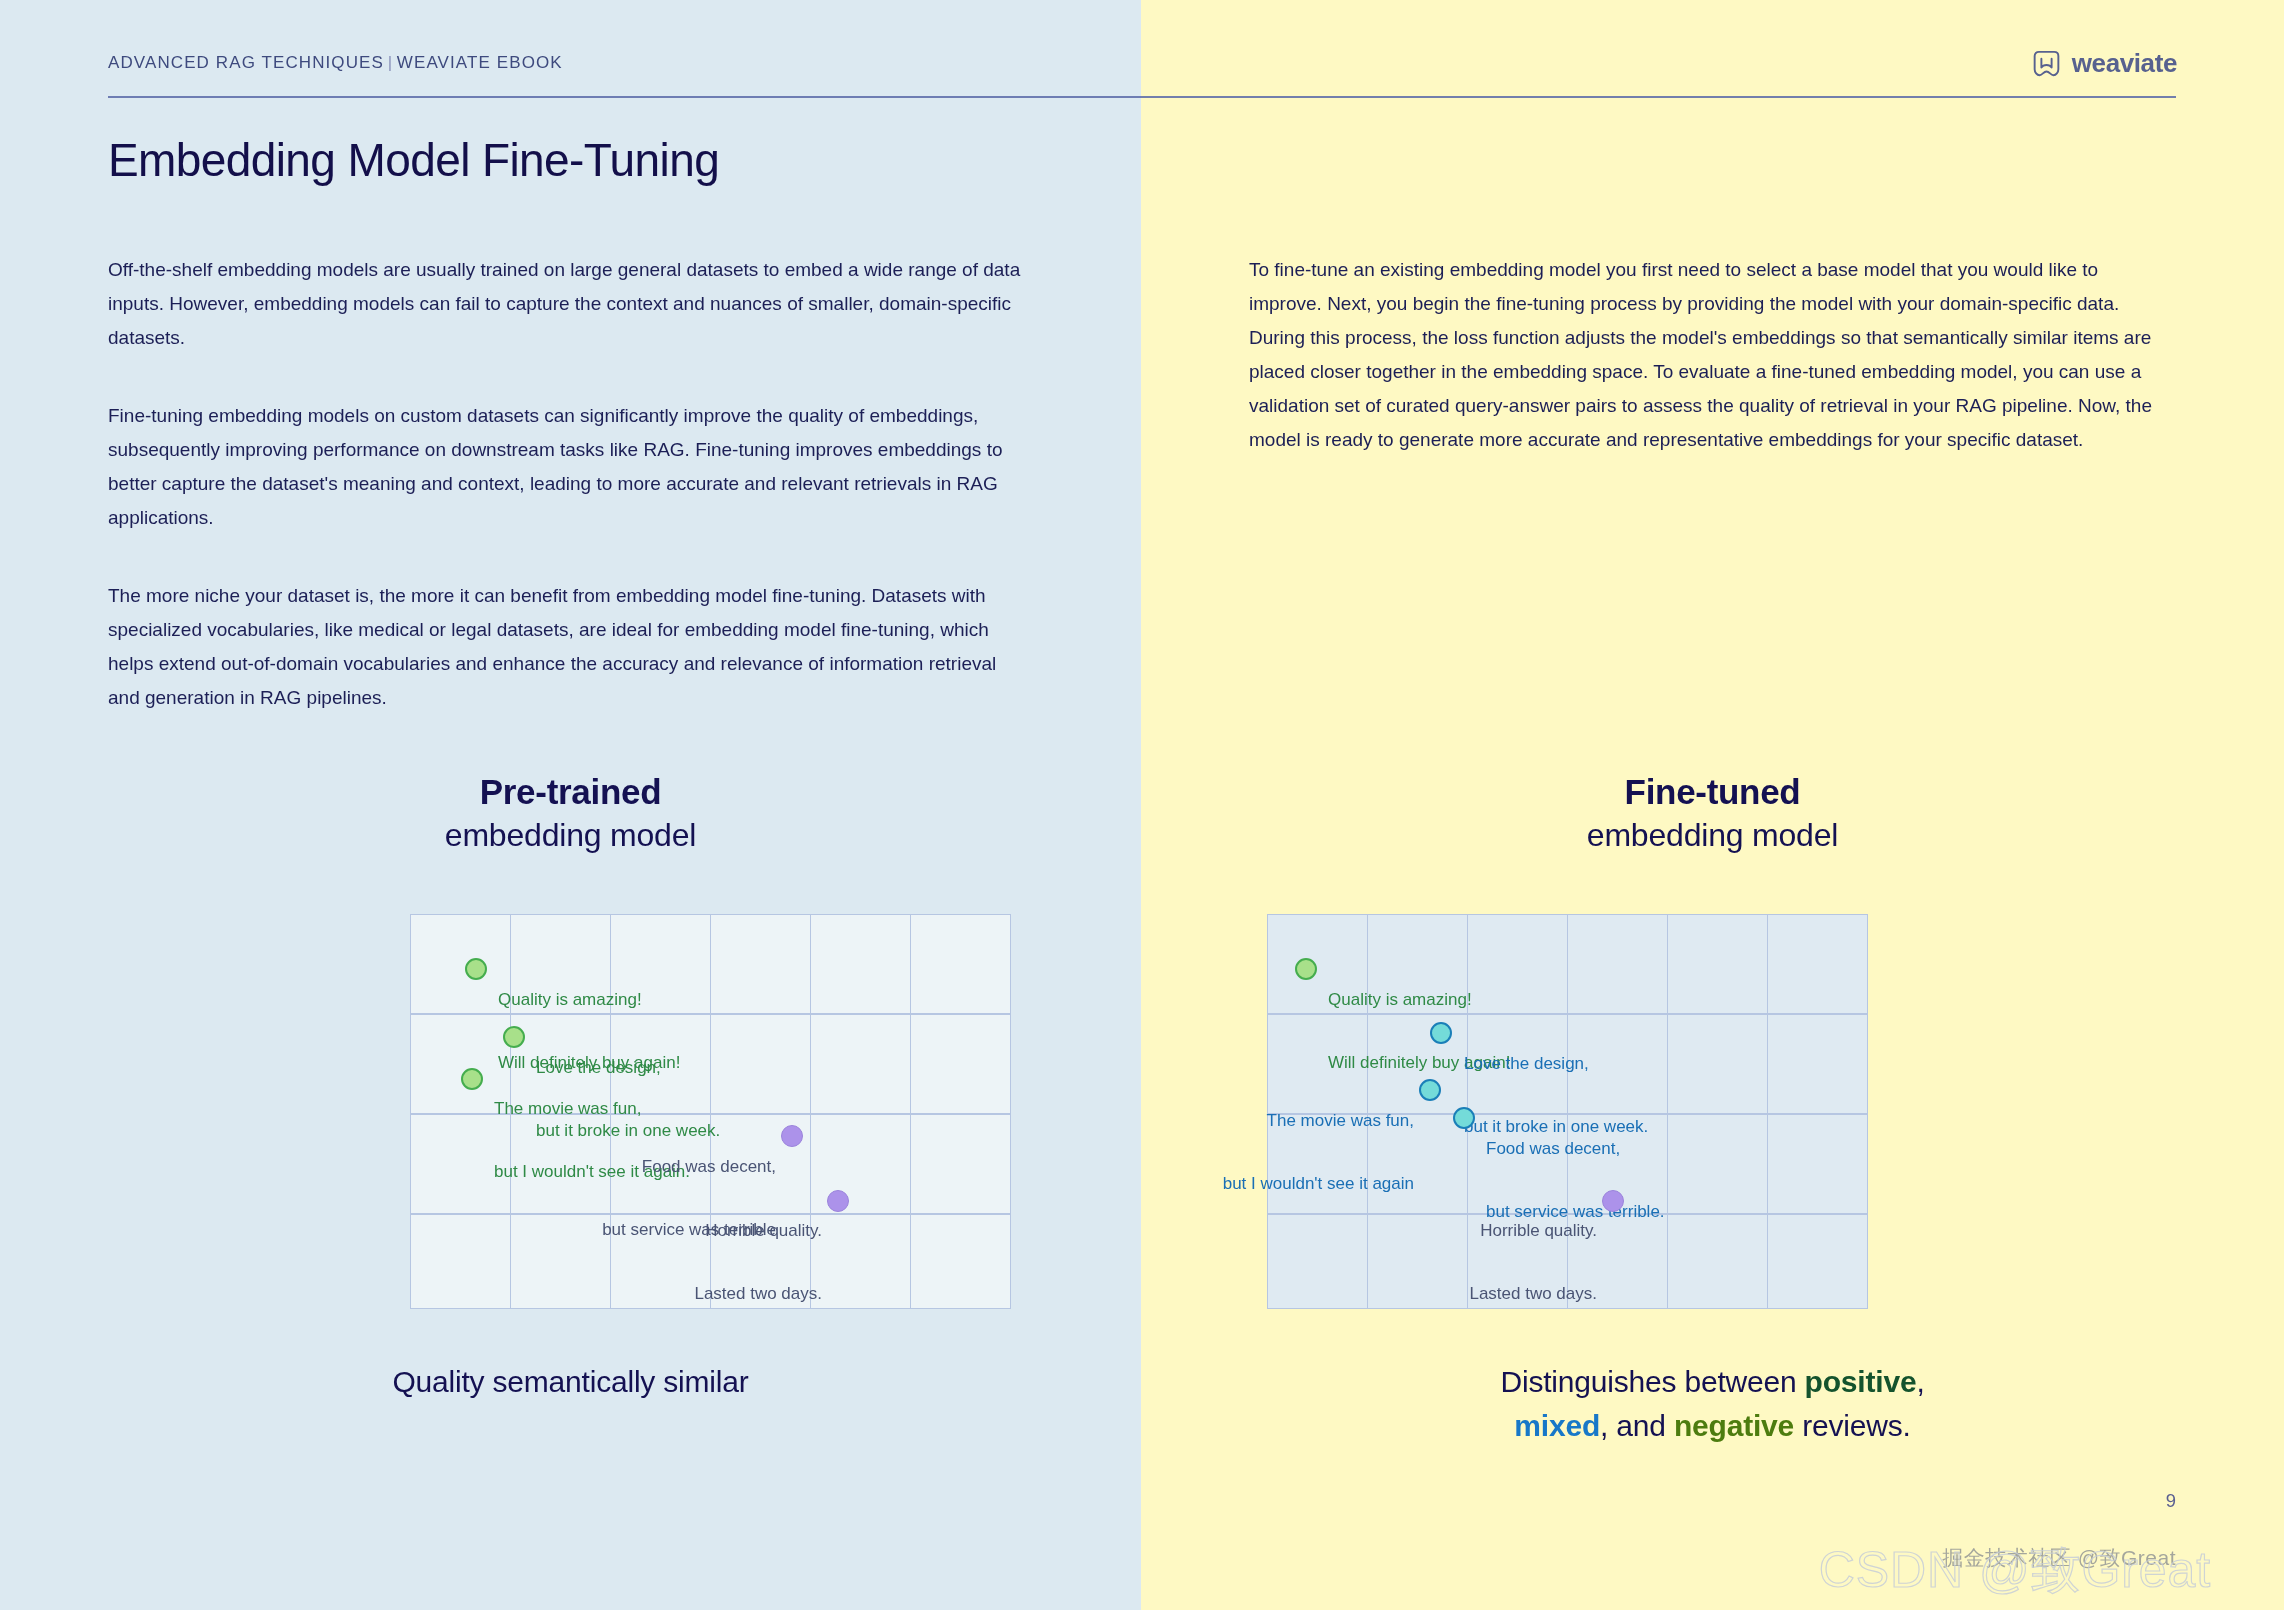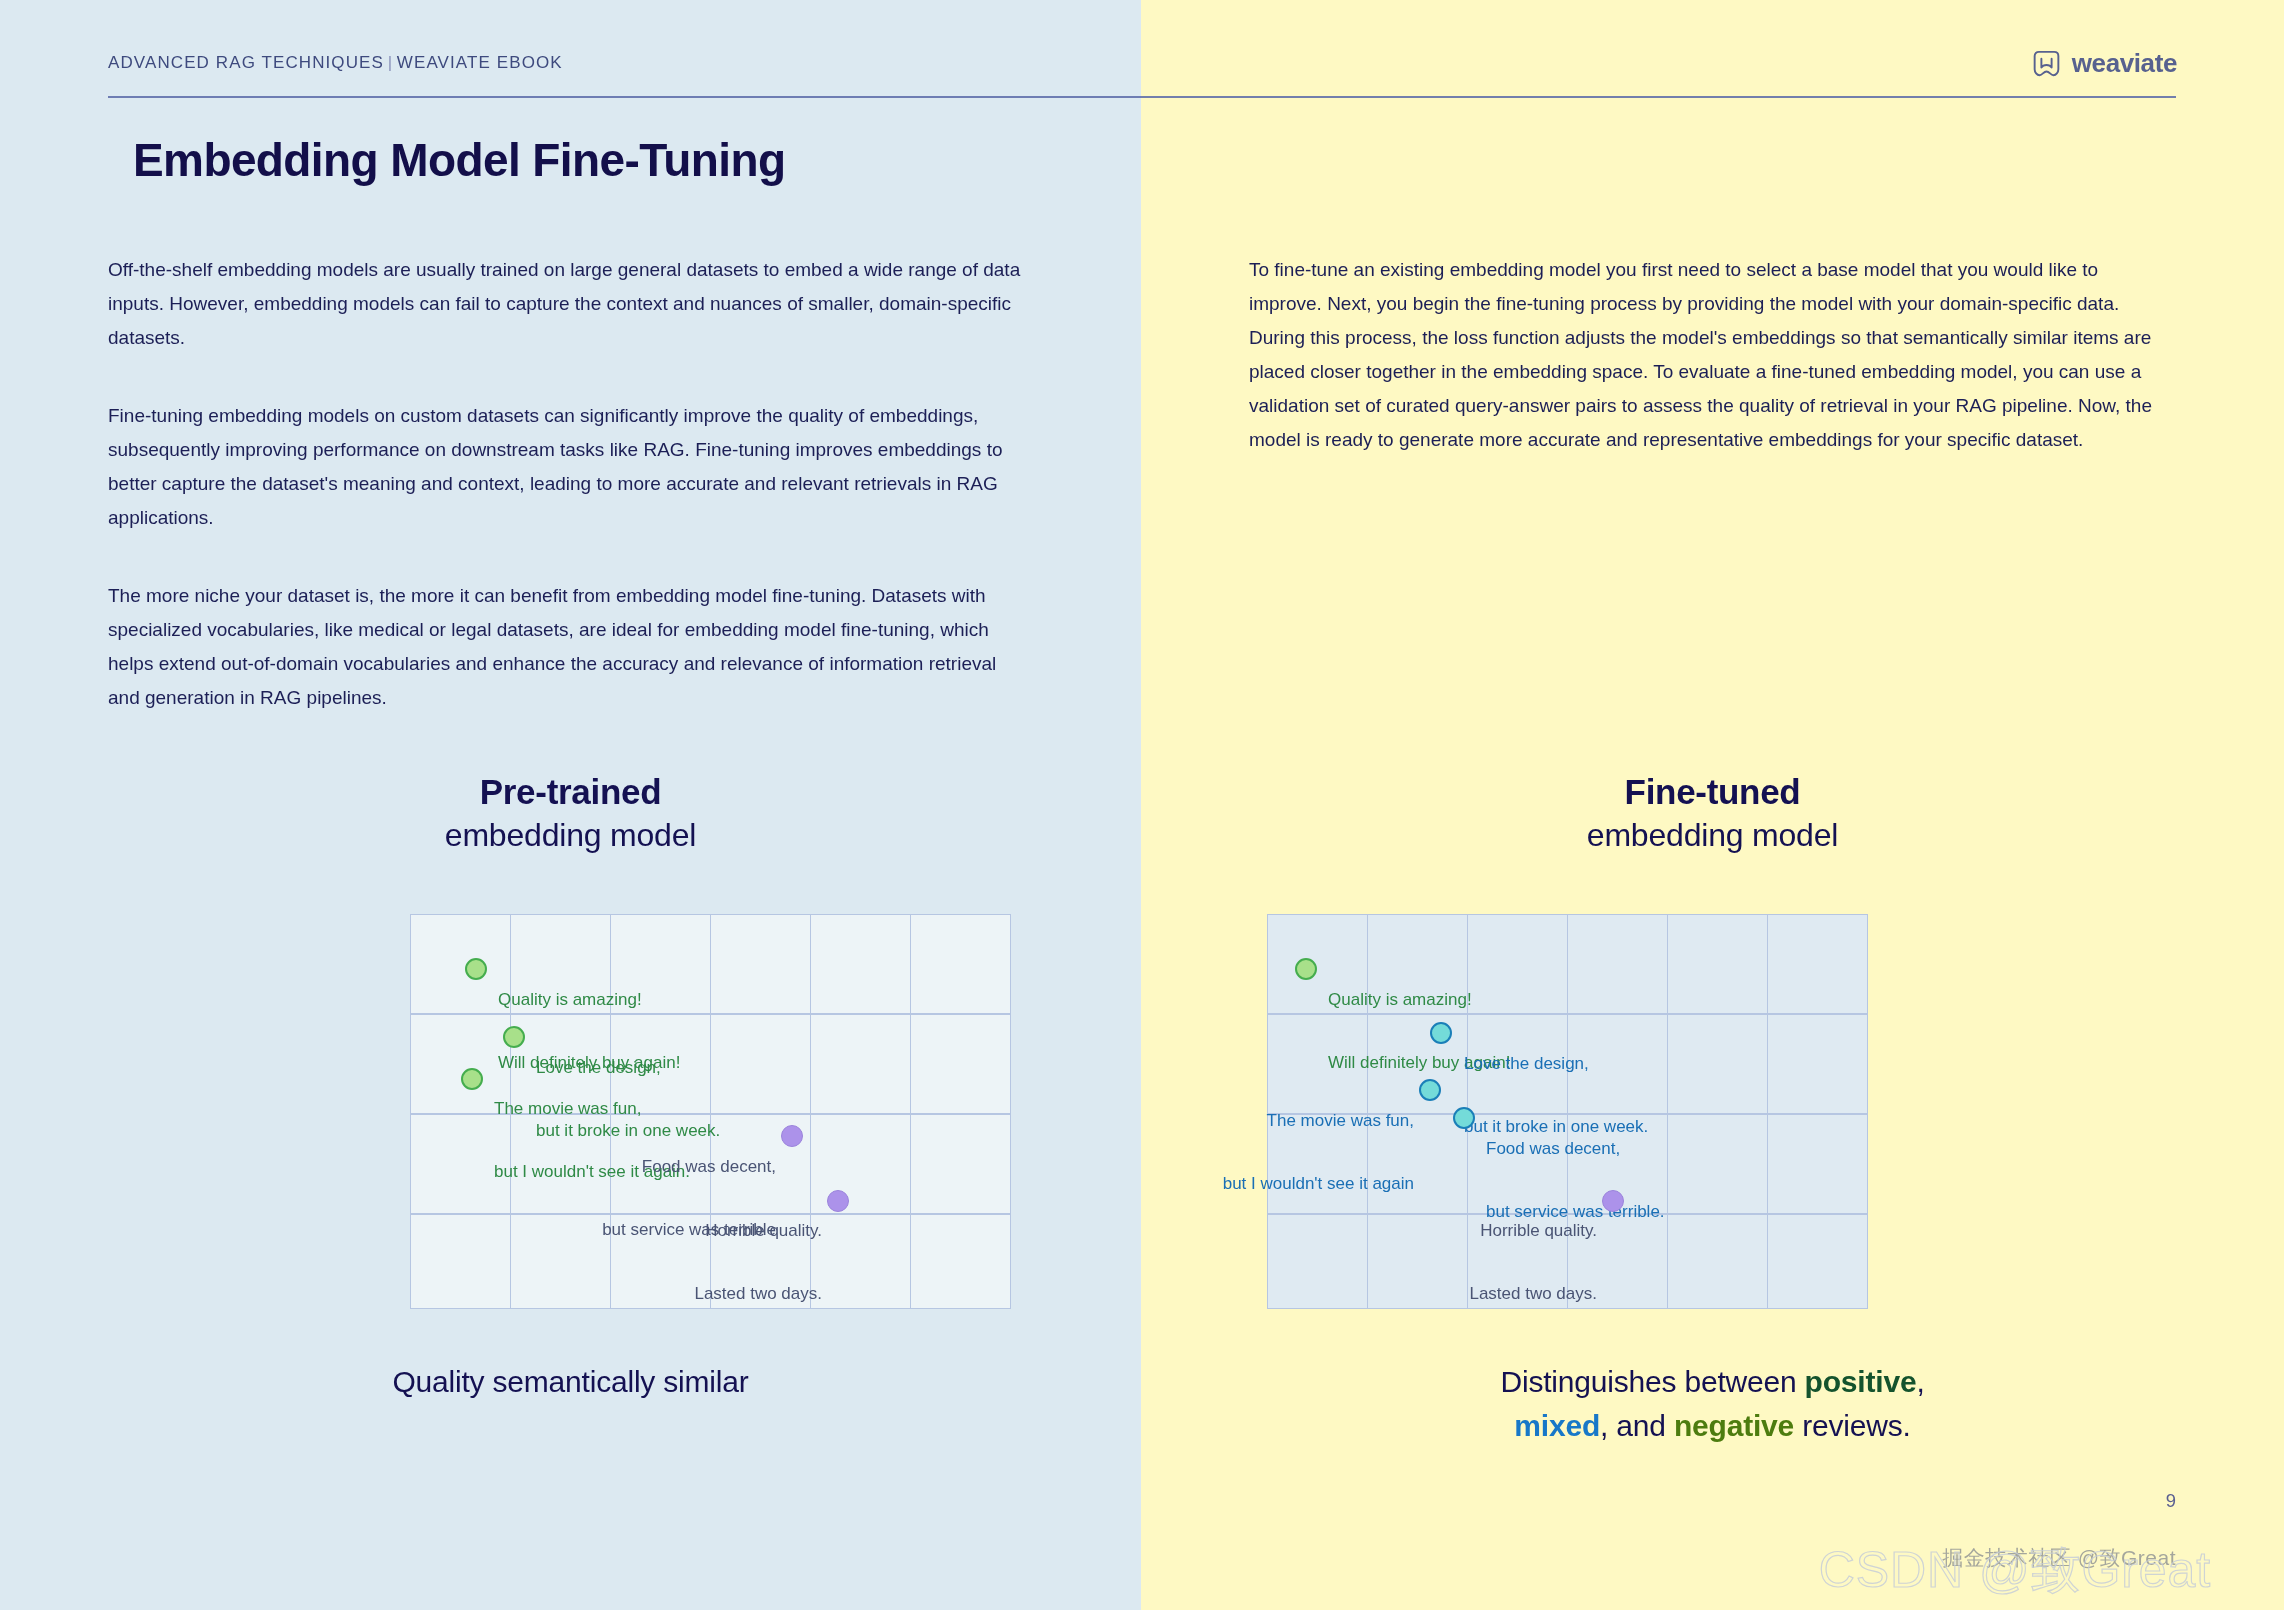--- a/index.html
+++ b/index.html
@@ -29,23 +29,22 @@
   .logo-wrap {
     position:absolute; right:108px; top:48px;
     display:flex; align-items:center; gap:10px;
   }
   .logo-mark { width:31px; height:27.5px; display:block; }
   .logo-text { font-size:26px; font-weight:600; color:#57618f; letter-spacing:-0.4px; }
 
   
   .page-title {
     position:absolute; left:108px; top:133px;
-    font-size:46px; font-weight:700; color:#130f4a;
+    font-size:46px; font-weight:400; color:#130f4a;
     letter-spacing:-0.6px;
-    margin-left:25px;
   }
 
   
   .col { position:absolute; font-size:19px; line-height:34px; color:#1c1f56; }
   .col-left  { left:108px; top:253px; width:918px; }
   .col-right { left:1250px; top:253px; width:923px; }
   .col p + p { margin-top:44px; }
 
   
   .diagram { position:absolute; }

